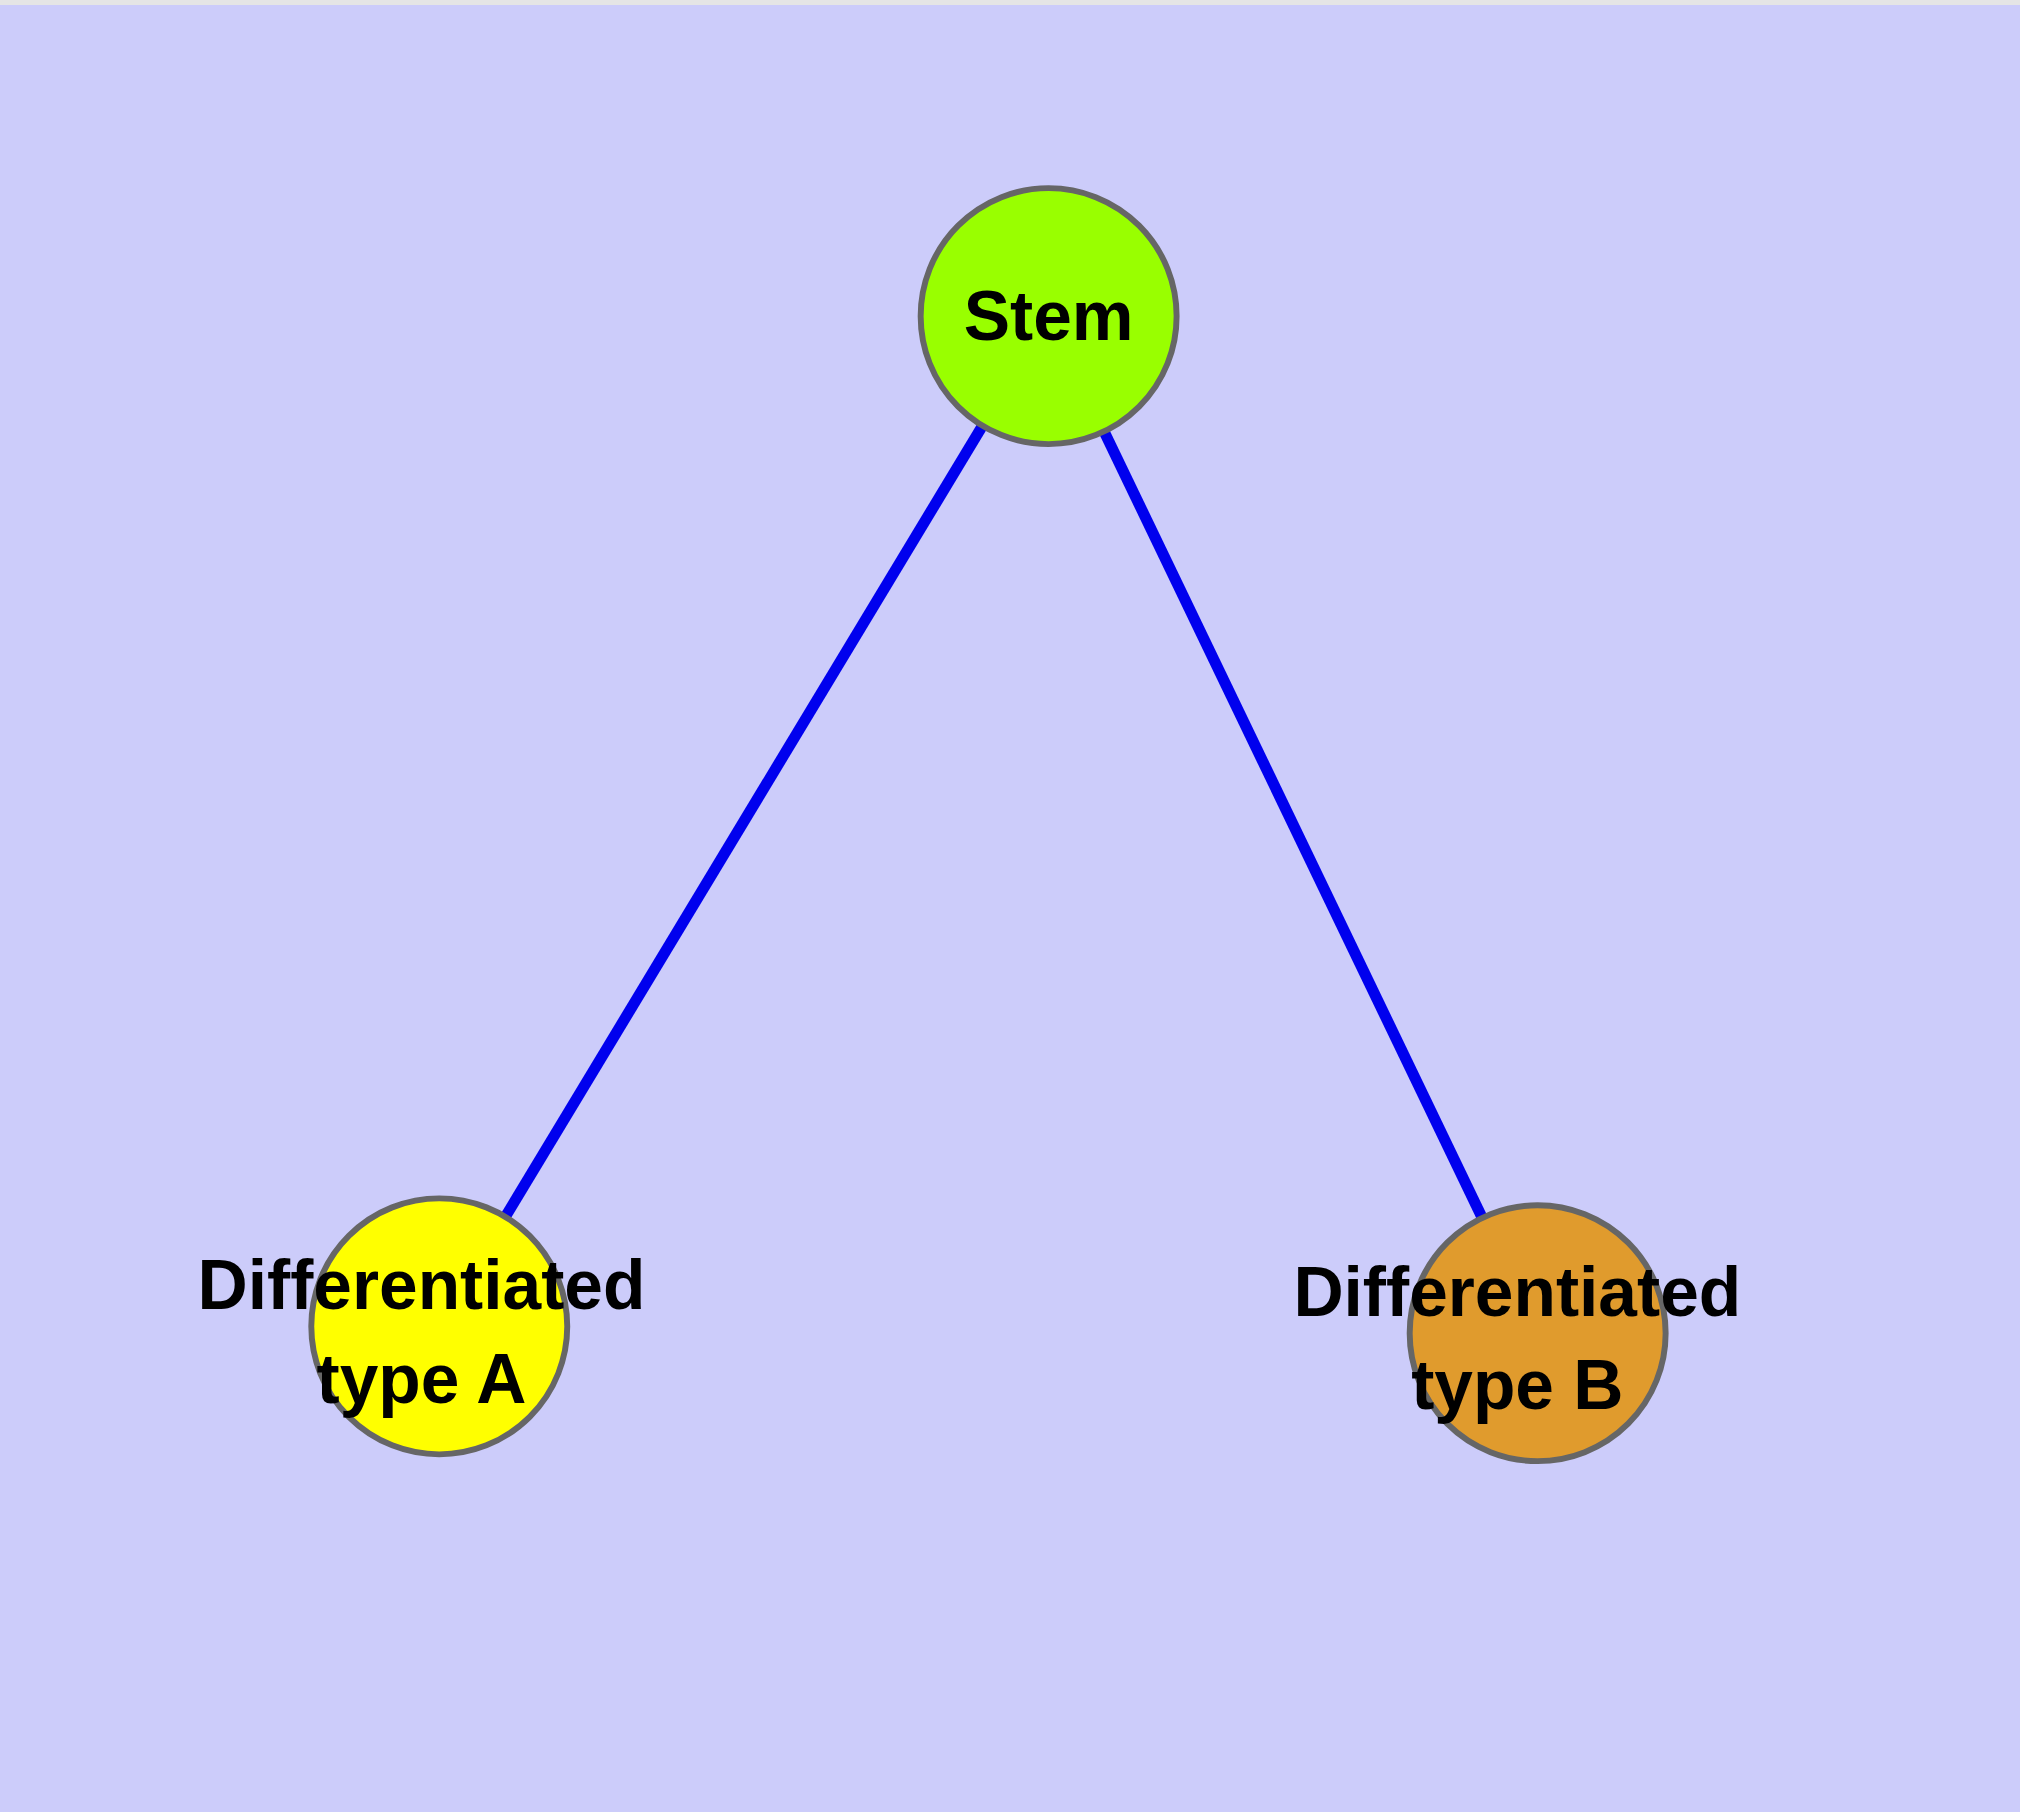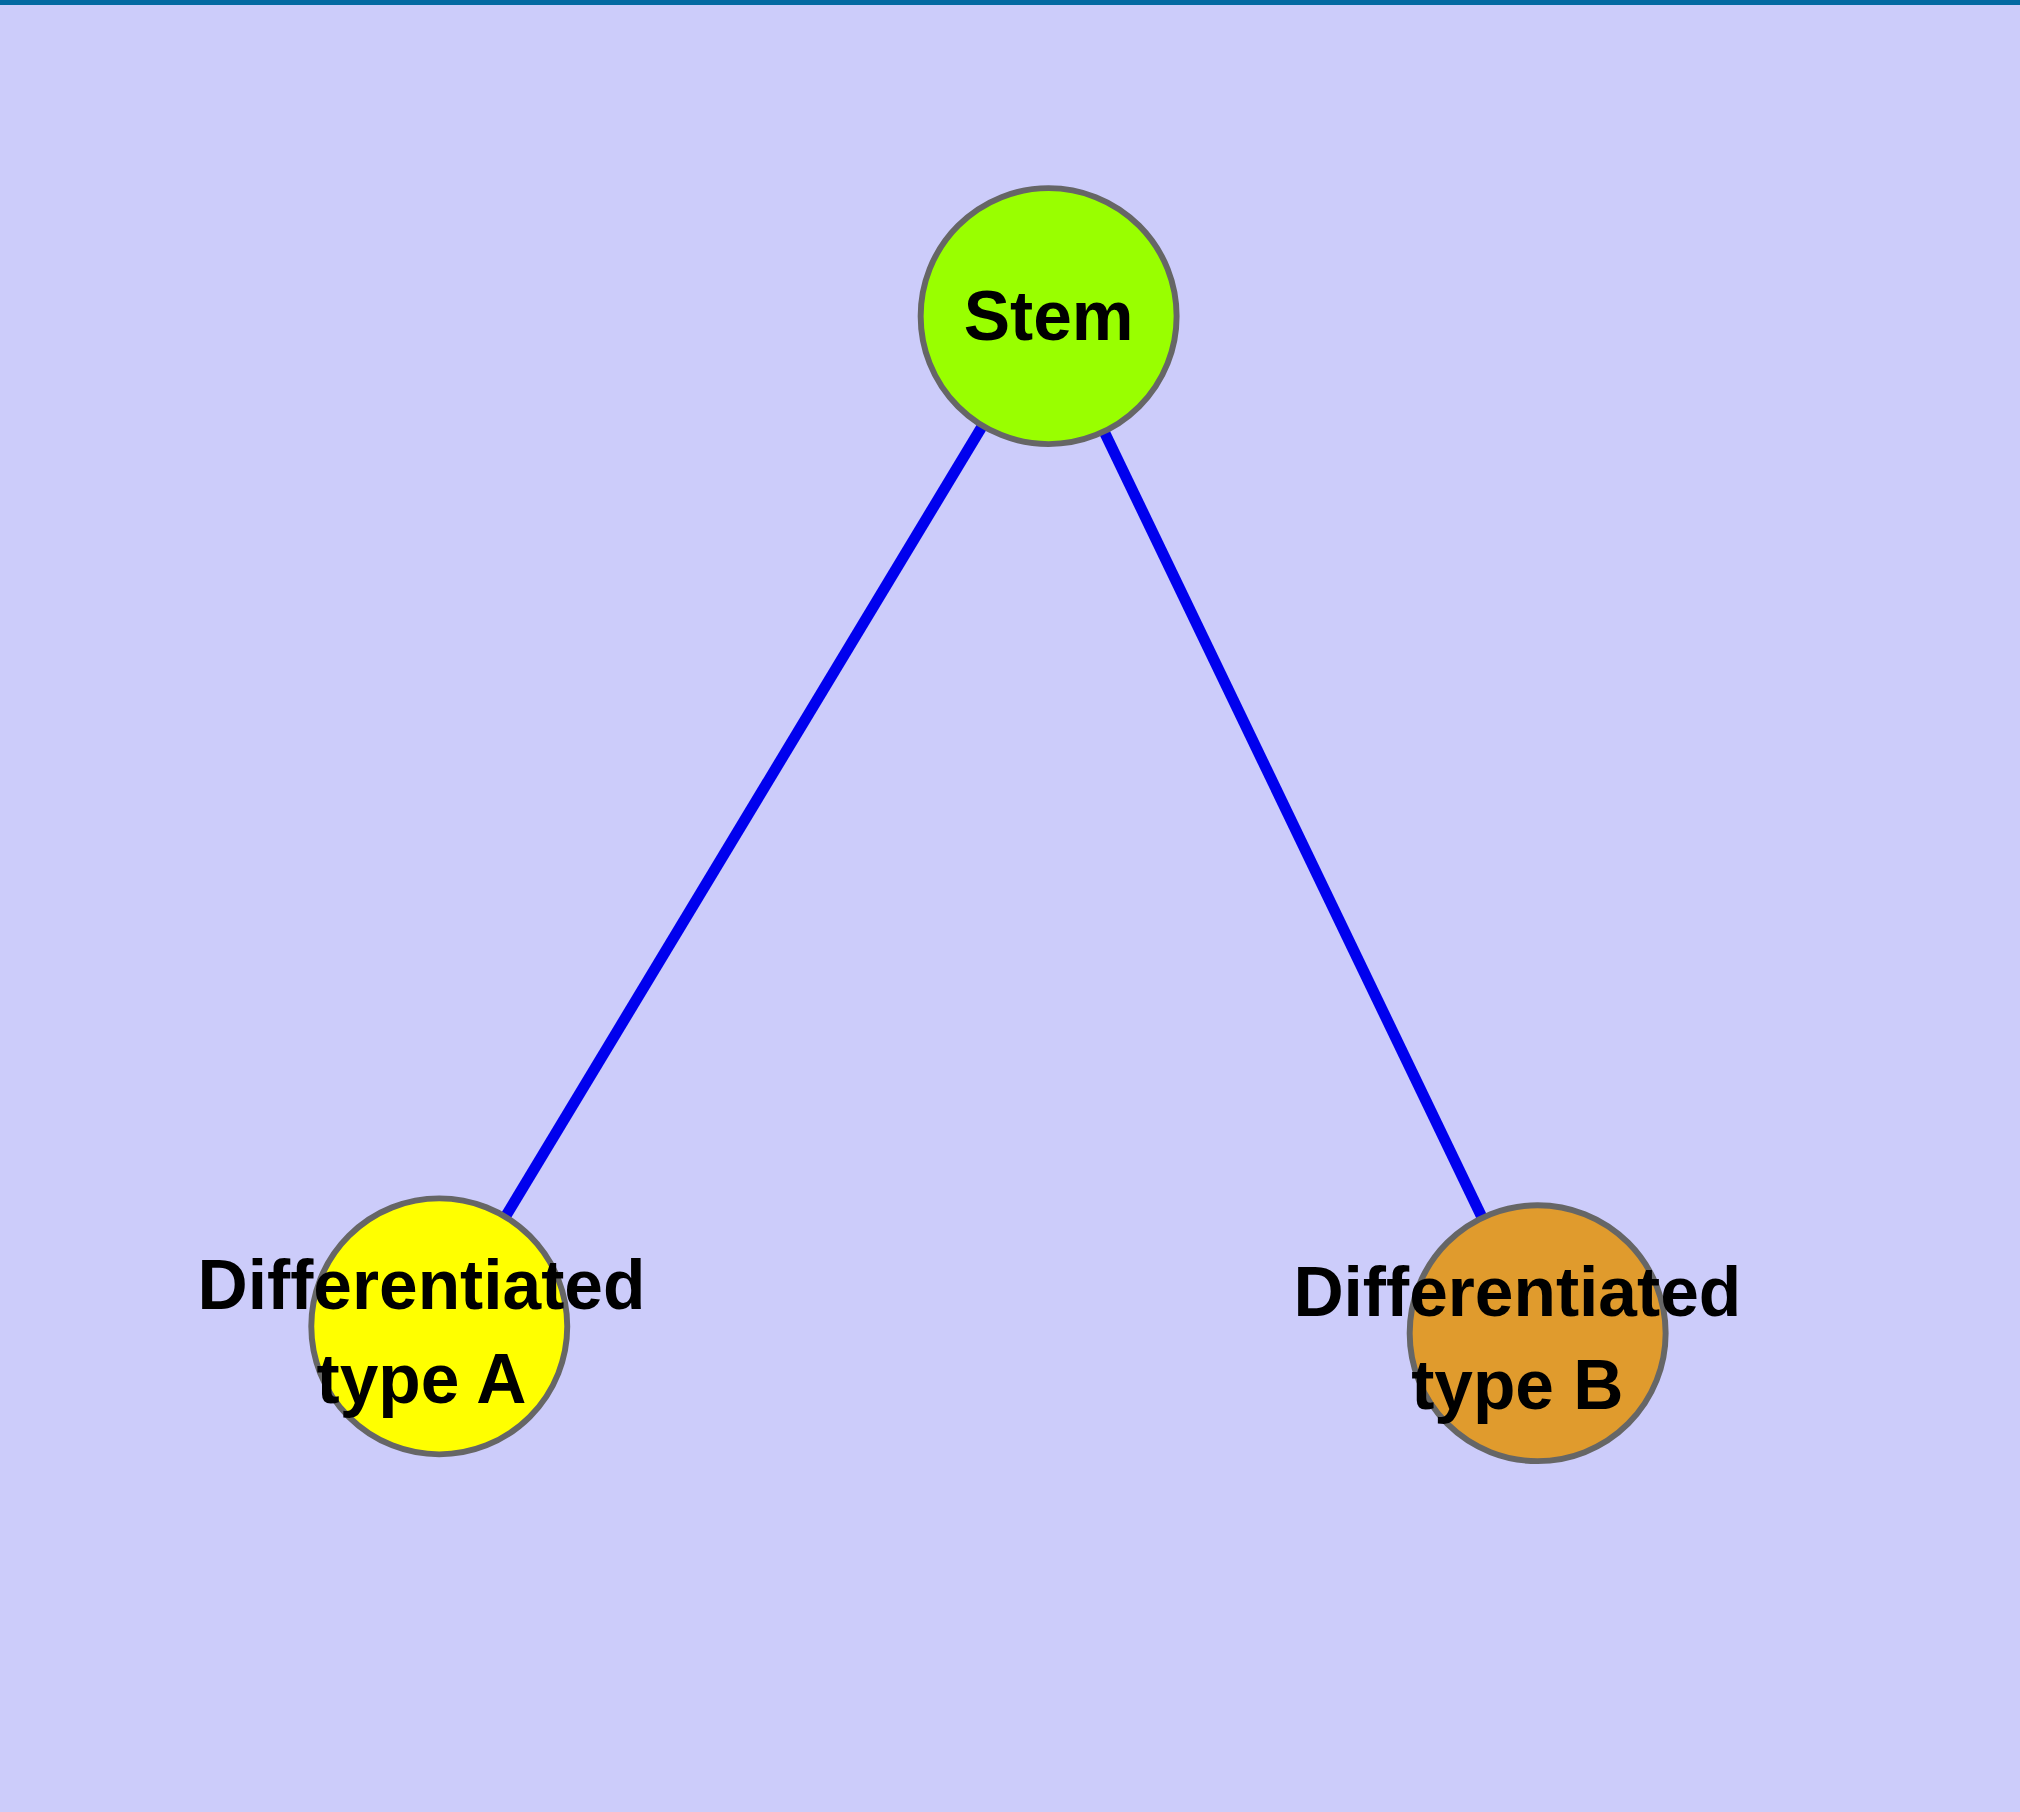--- a/index.html
+++ b/index.html
@@ -41,21 +41,21 @@
     font-weight: bold;
     font-size: 82px;
     fill: #000000;
     text-anchor: middle;
     dominant-baseline: auto;
   }
 </style>
 </head>
 <body>
 
-<div id="canvas" style="width: 2021px; height: 1812px; background: #0369a1;">
+<div id="canvas" style="width: 2021px; height: 1812px; background: #e5e5e5;">
 
   <div id="plot-bg" style="background: rgb(204, 204, 250); width: 2021px;"></div>
 
   <svg id="graph-svg" viewBox="0 0 2384 2138">
 
     <g>
       <line class="edge-line" x1="1237" y1="373" x2="518" y2="1565" stroke="#0000ee" stroke-width="13"></line>
       <line class="edge-line" x1="1237" y1="373" x2="1814" y2="1573" stroke="#0000ee" stroke-width="13"></line>
     </g>
 

